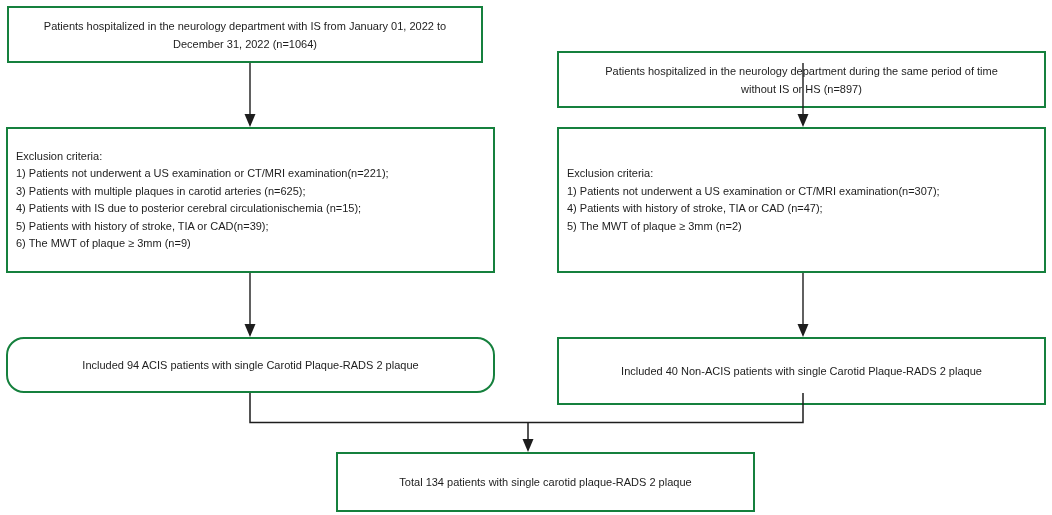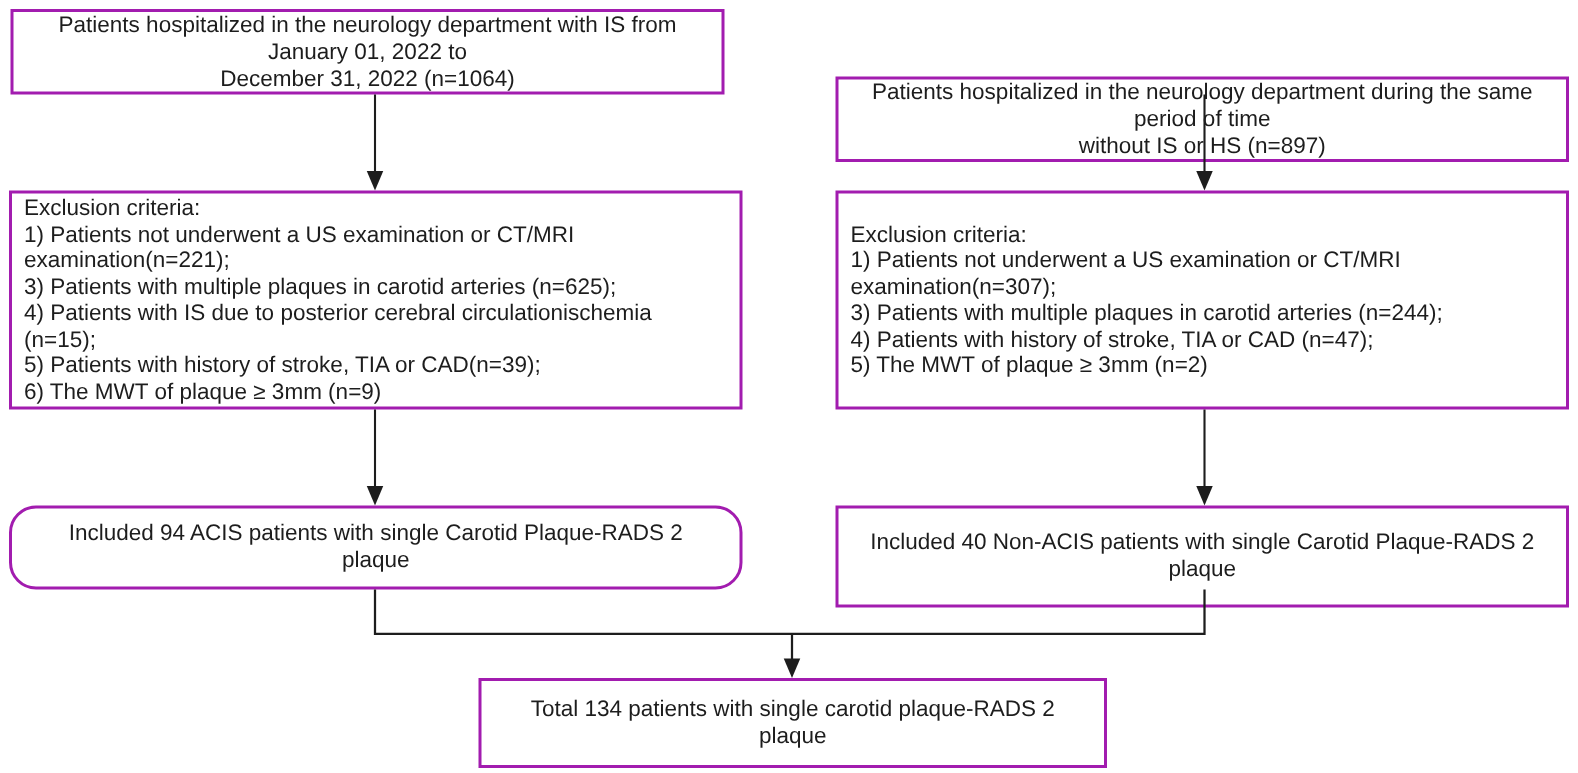--- a/index.html
+++ b/index.html
@@ -13,22 +13,22 @@
     height: 515px;
     background: #ffffff;
     font-family: "Liberation Sans", sans-serif;
     color: #1d1d1d;
     overflow: hidden;
   }
   .box {
     position: absolute;
     box-sizing: border-box;
     background: #ffffff;
-    border: 2px solid #a21caf;
-    font-size: 15px;
+    border: 2px solid #15803d;
+    font-size: 11px;
     line-height: 18px;
     display: flex;
   }
   .box.center {
     align-items: center;
     justify-content: center;
     text-align: center;
   }
   .box.center .wrapline {
     white-space: pre-line;
@@ -42,21 +42,21 @@
     width: 100%;
     padding: 0 10px 0 8px;
     text-align: left;
   }
   #box-top-left    { left: 7px;   top: 6px;   width: 476px; height: 57px; }
   #box-top-right   { left: 557px; top: 6px;   width: 489px; height: 57px; margin-top: 45px; }
   #box-excl-left   { left: 6px;   top: 127px; width: 489px; height: 146px; }
   #box-excl-right  { left: 557px; top: 127px; width: 489px; height: 146px; }
   #box-incl-left   { left: 6px;   top: 337px; width: 489px; height: 56px; border-radius: 18px; }
   #box-incl-right  { left: 557px; top: 337px; width: 489px; height: 68px; }
-  #box-total       { left: 319px; top: 452px; width: 419px; height: 60px; }
+  #box-total       { left: 336px; top: 452px; width: 419px; height: 60px; }
   svg.arrows {
     position: absolute;
     left: 0;
     top: 0;
     pointer-events: none;
   }
 </style>
 </head>
 <body>
 
@@ -80,21 +80,20 @@
       <div>4) Patients with IS due to posterior cerebral circulationischemia (n=15);</div>
       <div>5) Patients with history of stroke, TIA or CAD(n=39);</div>
       <div>6) The MWT of plaque ≥ 3mm (n=9)</div>
     </div>
   </div>
 
   <div class="box list" id="box-excl-right">
     <div class="inner">
       <div>Exclusion criteria:</div>
       <div>1) Patients not underwent a US examination or CT/MRI examination(n=307);</div>
-      <div>3) Patients with multiple plaques in carotid arteries (n=244);</div>
       <div>4) Patients with history of stroke, TIA or CAD (n=47);</div>
       <div>5) The MWT of plaque ≥ 3mm (n=2)</div>
     </div>
   </div>
 
   <div class="box center" id="box-incl-left">
     <span class="wrapline">Included 94 ACIS patients with single Carotid Plaque-RADS 2 plaque</span>
   </div>
 
   <div class="box center" id="box-incl-right">

